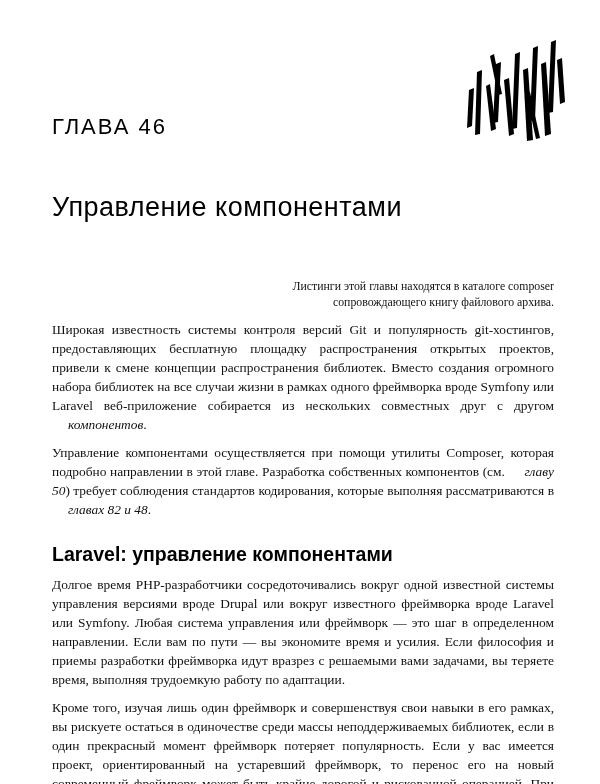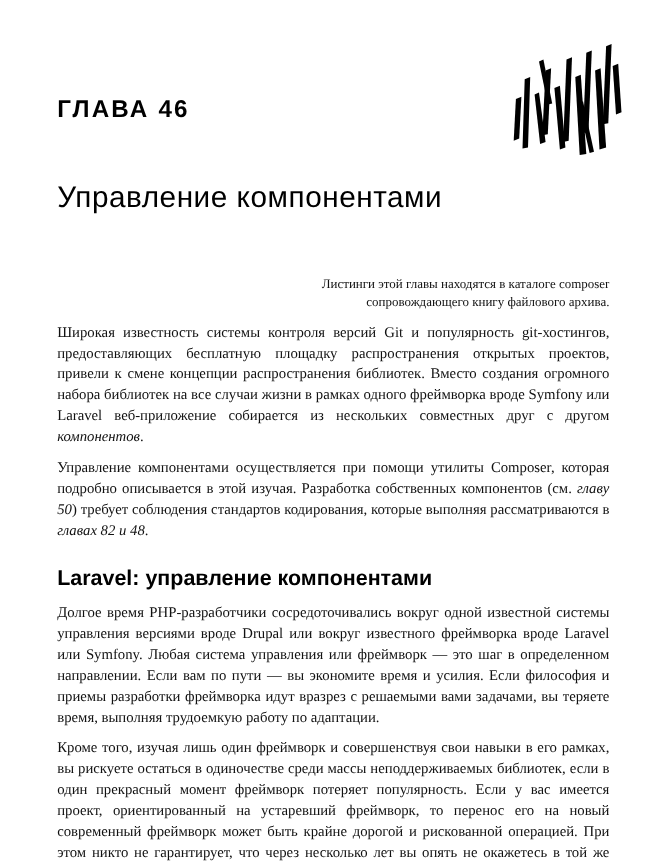--- a/index.html
+++ b/index.html
@@ -16,23 +16,23 @@
     padding: 0 46px 0 52px;
   }
   .ink-mark {
     position: absolute;
     top: 34px;
     right: 34px;
     width: 100px;
     height: 112px;
   }
   .chapter-label {
-    margin-top: 86px;
+    margin-top: 114px;
     font-family: "Liberation Sans", sans-serif;
-    font-weight: bold;
+    font-weight: normal;
     font-size: 22px;
     letter-spacing: 2px;
     color: #000;
   }
   .page-title {
     margin-top: 52px;
     font-family: "Liberation Sans", sans-serif;
     font-weight: normal;
     font-size: 27px;
     letter-spacing: 0.5px;
@@ -44,21 +44,21 @@
     font-size: 11.8px;
     line-height: 1.35;
     color: #111;
   }
   .body-paragraph {
     margin: 9px 0 0 0;
     font-size: 13.4px;
     line-height: 19px;
     text-align: justify;
   }
-  .body-paragraph em { font-style: italic; }
+  .body-paragraph em { font-style: italic; margin-left: 16px; }
   .section-heading {
     margin: 24px 0 4px 0;
     font-family: "Liberation Sans", sans-serif;
     font-weight: bold;
     font-size: 19.5px;
     color: #000;
   }
 </style>
 </head>
 <body>
@@ -91,21 +91,21 @@
 
     <h1 class="page-title">Управление компонентами</h1>
 
     <div class="chapter-note">
       <div>Листинги этой главы находятся в каталоге composer</div>
       <div>сопровождающего книгу файлового архива.</div>
     </div>
 
     <p class="body-paragraph"><span>Широкая известность системы контроля версий Git и популярность git-хостингов, предоставляющих бесплатную площадку распространения открытых проектов, привели к смене концепции распространения библиотек. Вместо создания огромного набора библиотек на все случаи жизни в рамках одного фреймворка вроде Symfony или Laravel веб-приложение собирается из нескольких совместных друг с другом </span><em>компонентов</em><span>.</span></p>
 
-    <p class="body-paragraph"><span>Управление компонентами осуществляется при помощи утилиты Composer, которая подробно описывается в этой изучая. Разработка собственных компонентов (см. </span><em>главу 50</em><span>) требует соблюдения стандартов кодирования, которые выполняя рассматриваются в </span><em>главах 82 и 48</em><span>.</span></p>
+    <p class="body-paragraph"><span>Управление компонентами осуществляется при помощи утилиты Composer, которая подробно направлении в этой главе. Разработка собственных компонентов (см. </span><em>главу 50</em><span>) требует соблюдения стандартов кодирования, которые выполняя рассматриваются в </span><em>главах 82 и 48</em><span>.</span></p>
 
     <h2 class="section-heading">Laravel: управление компонентами</h2>
 
     <p class="body-paragraph"><span>Долгое время PHP-разработчики сосредоточивались вокруг одной известной системы управления версиями вроде Drupal или вокруг известного фреймворка вроде Laravel или Symfony. Любая система управления или фреймворк — это шаг в определенном направлении. Если вам по пути — вы экономите время и усилия. Если философия и приемы разработки фреймворка идут вразрез с решаемыми вами задачами, вы теряете время, выполняя трудоемкую работу по адаптации.</span></p>
 
     <p class="body-paragraph"><span>Кроме того, изучая лишь один фреймворк и совершенствуя свои навыки в его рамках, вы рискуете остаться в одиночестве среди массы неподдерживаемых библиотек, если в один прекрасный момент фреймворк потеряет популярность. Если у вас имеется проект, ориентированный на устаревший фреймворк, то перенос его на новый современный фреймворк может быть крайне дорогой и рискованной операцией. При этом никто не гарантирует, что через несколько лет вы опять не окажетесь в той же самой точке в полном одиночестве в окружении неподдерживаемого кода.</span></p>
 
   </div>
 </div>
 

